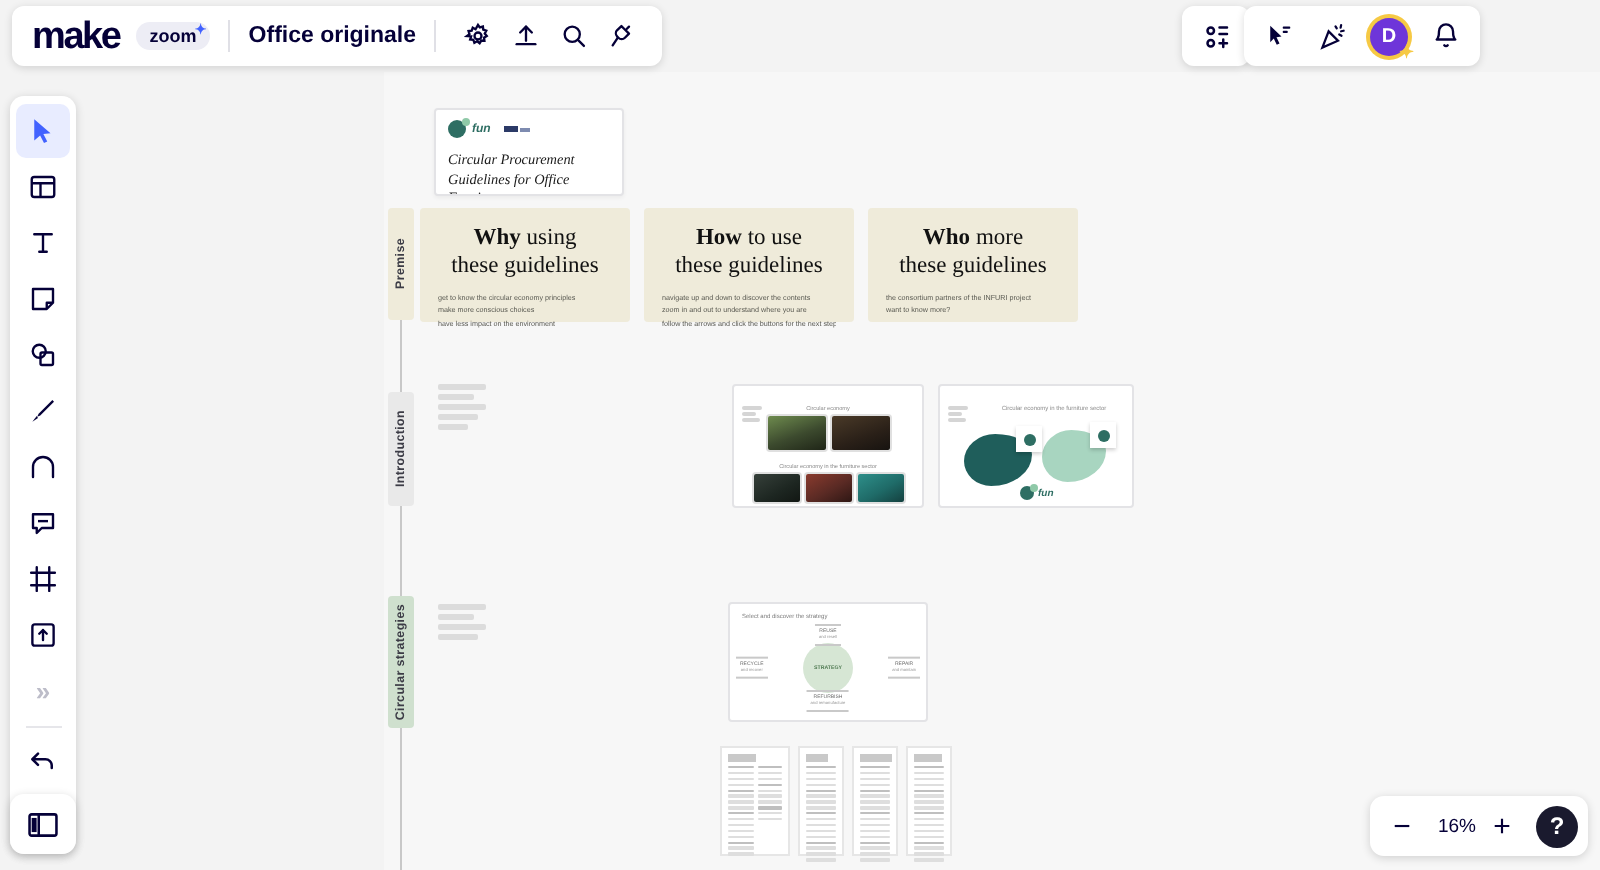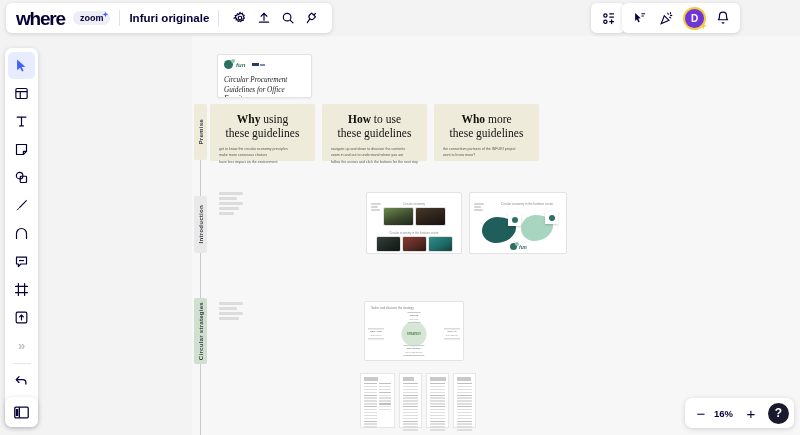--- a/index.html
+++ b/index.html
@@ -103,21 +103,21 @@
   
   #zoomctl {
     position: absolute; right: 6px; bottom: 7px; height: 30px;
     background: #fff; border-radius: 7px; box-shadow: 0 1px 5px rgba(0,0,0,.16);
     display: flex; align-items: center; padding: 0 5px; gap: 2px; z-index: 40;
   }
   .zbtn {
     width: 22px; height: 22px; display: flex; align-items: center; justify-content: center;
     border-radius: 4px; cursor: pointer; font-size: 15px; color: #050038; line-height: 1;
   }
-  #zoom-level { font-size: 9.5px; font-weight: 700; color: #050038; min-width: 24px; text-align: left; }
+  #zoom-level { font-size: 9.5px; font-weight: 400; color: #050038; min-width: 24px; text-align: right; }
   #help-btn {
     width: 21px; height: 21px; border-radius: 50%; background: #1A1A2E; color: #fff;
     font-size: 12px; font-weight: 700; display: flex; align-items: center; justify-content: center;
     margin-left: 4px; cursor: pointer;
   }
 
   
   .bcard {
     position: absolute; background: #fff;
     border: 1px solid #E3E3E6;
@@ -522,27 +522,27 @@
           <i></i>
           <i></i>
           <i></i>
       </div>
     </div>
   </div>
 </div>
 
 <div id="topbar">
   <div class="bar-pill" id="bar-left">
-    <div class="miro-logo">where</div>
+    <div class="miro-logo">make</div>
     <div class="plan-pill">
       <span>zoom</span>
       <span class="star">✦</span>
     </div>
     <div class="bar-sep"></div>
-    <div class="board-title">Infuri originale</div>
+    <div class="board-title">Office originale</div>
     <div class="bar-sep"></div>
 
     <div class="bar-icon-btn">
       <svg width="14" height="14" viewBox="0 0 24 24" fill="none" stroke="#050038" stroke-width="2">
         <circle cx="12" cy="12" r="3"></circle>
         <path d="M12 2.5l1.6 2.2 2.6-.8.3 2.7 2.6.9-1.3 2.4 1.7 2.1-2.3 1.4.3 2.7-2.7-.2-1.4 2.3-2.1-1.7-2.4 1.3-.9-2.6-2.7-.3.8-2.6L2.5 12l2.2-1.6-.8-2.6 2.7-.3.9-2.6 2.4 1.3L12 2.5z"></path>
       </svg>
     </div>
     <div class="bar-icon-btn">
       <svg width="14" height="14" viewBox="0 0 24 24" fill="none" stroke="#050038" stroke-width="2" stroke-linecap="round" stroke-linejoin="round">

